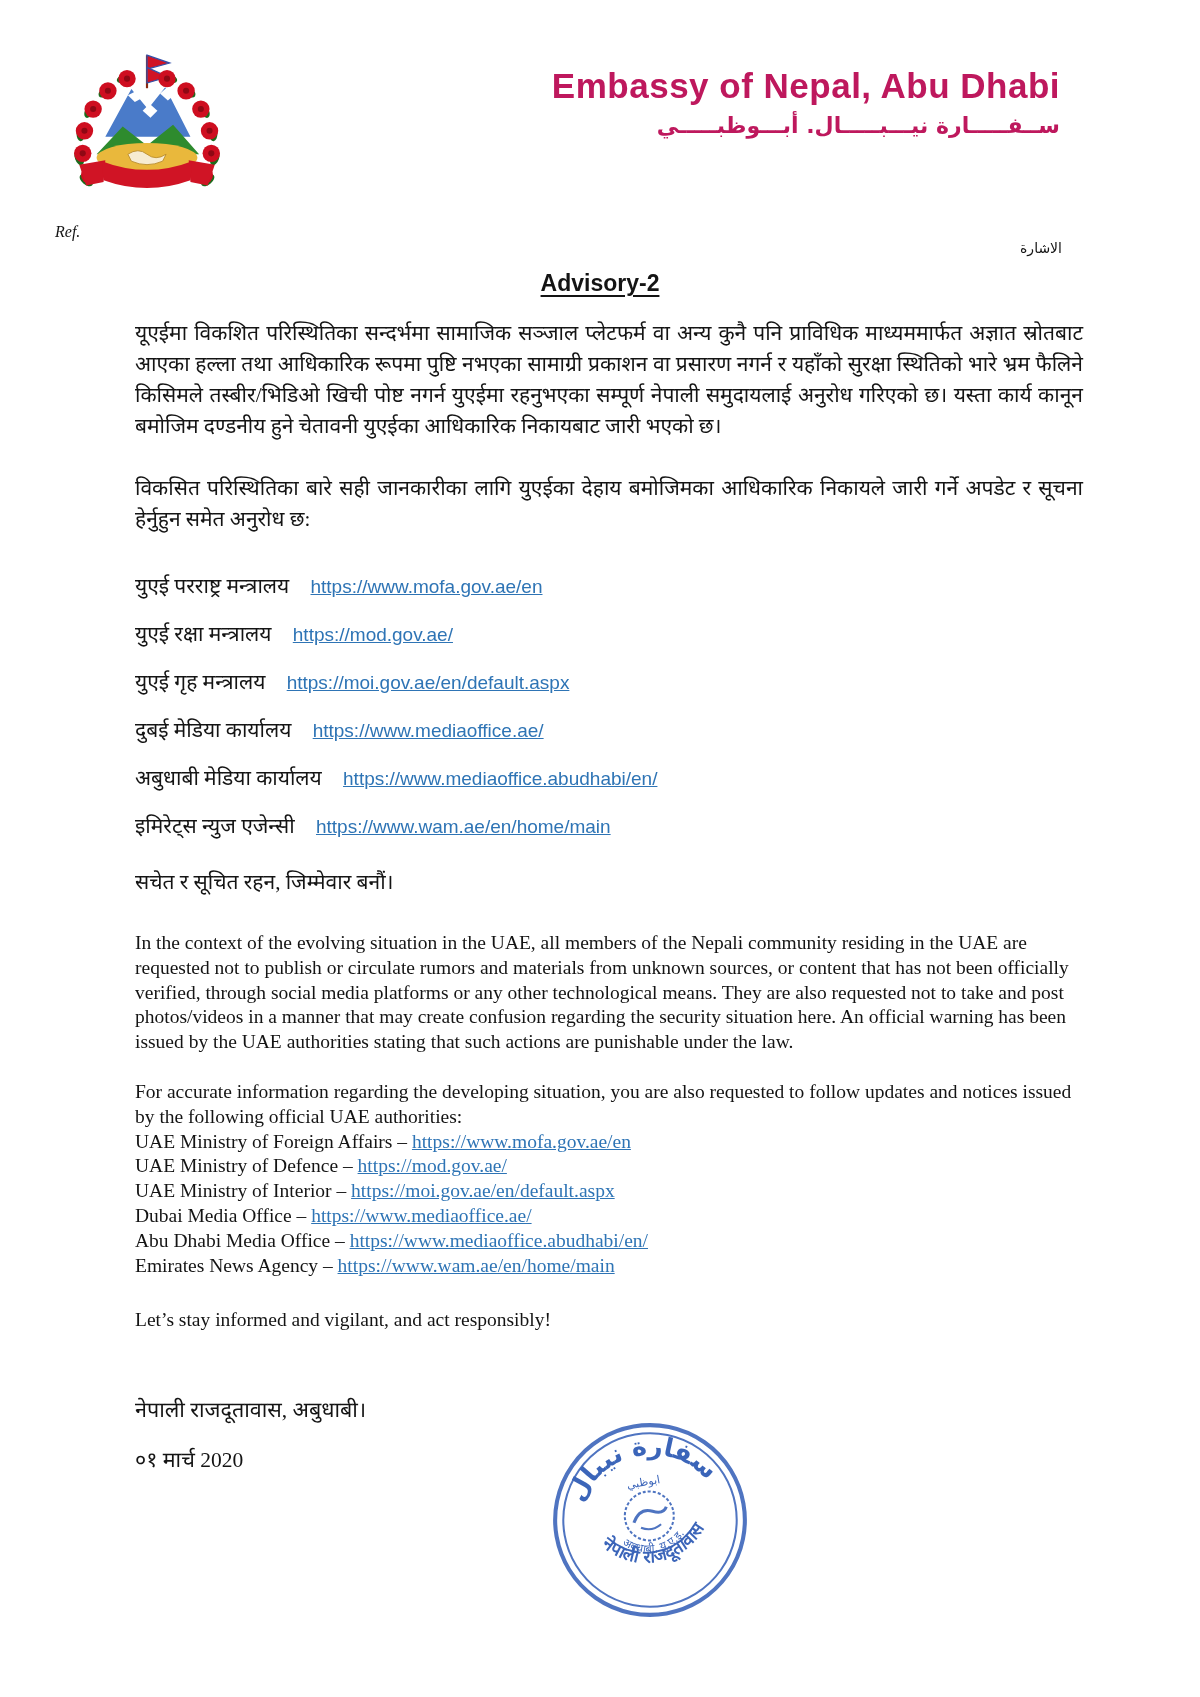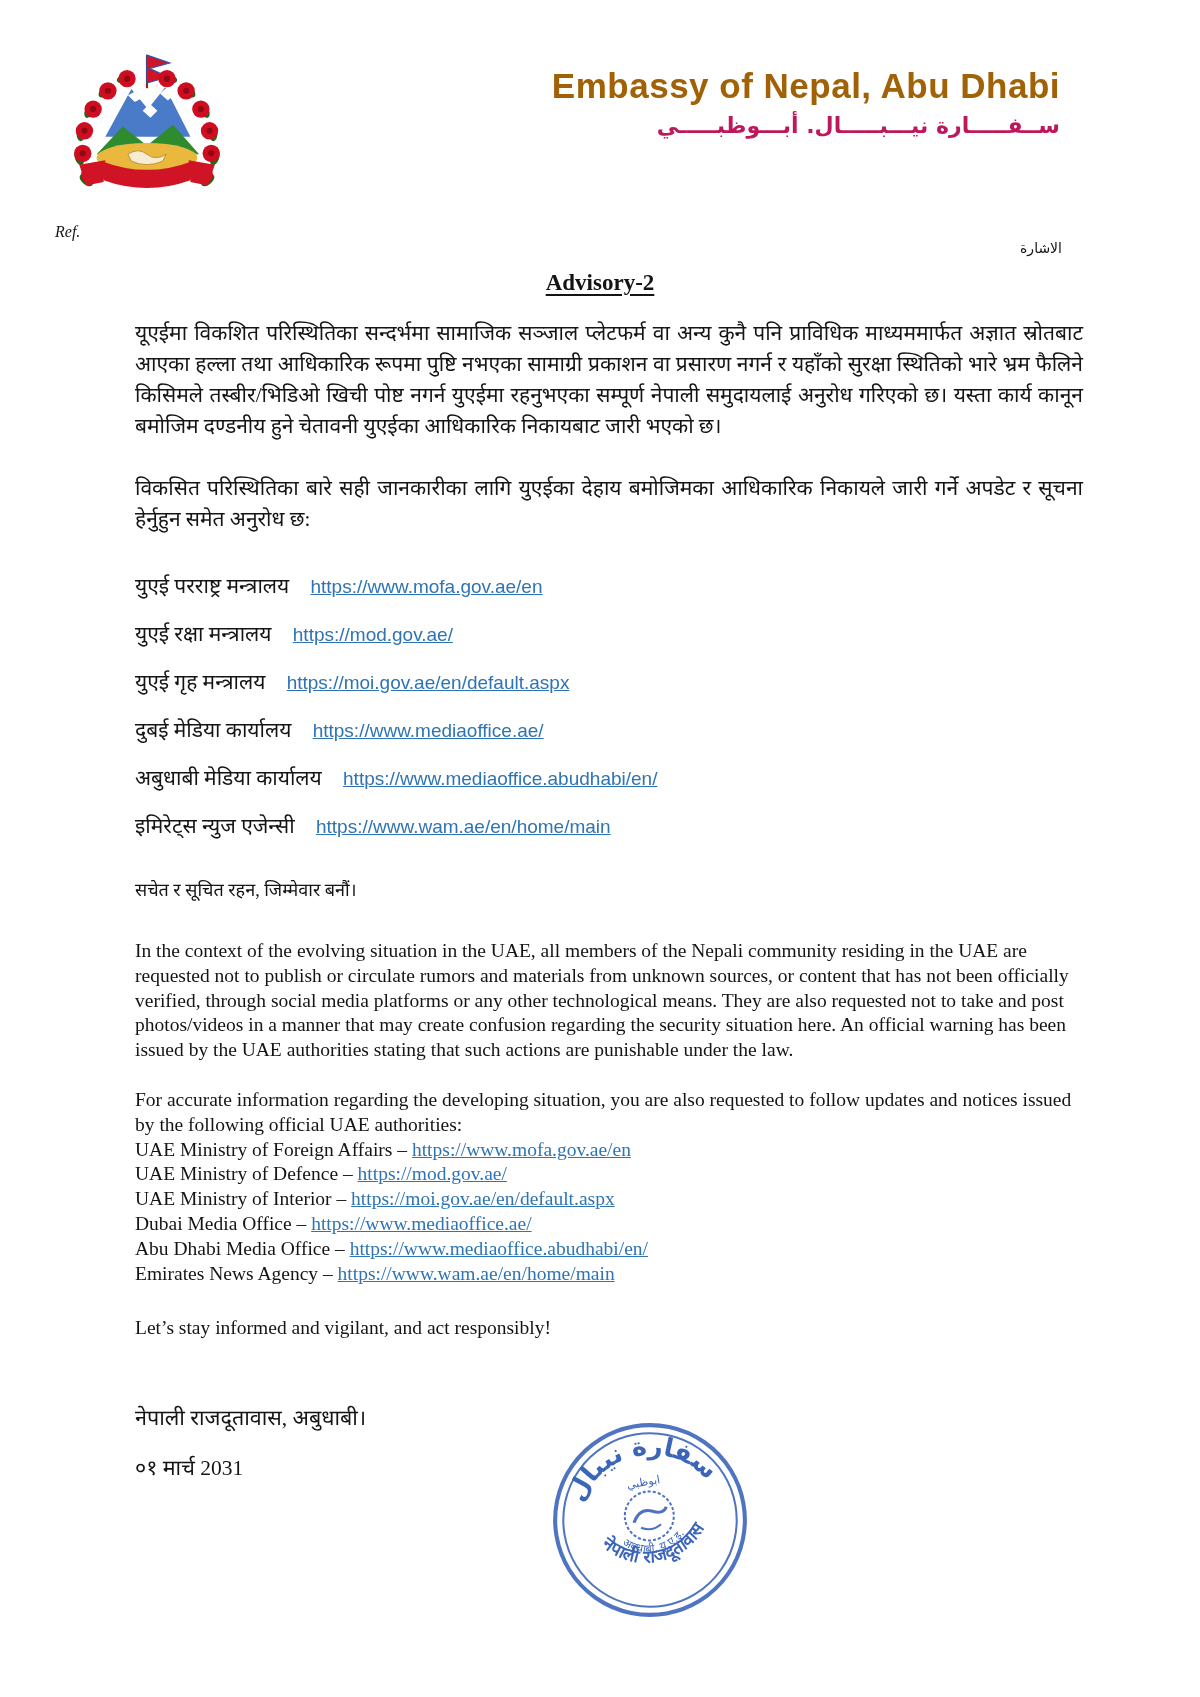--- a/index.html
+++ b/index.html
@@ -10,49 +10,49 @@
     background:#ffffff;
     font-family:"Liberation Serif", serif;
     color:#141414;
     overflow:hidden;
   }
   
   .logo-wrap{position:absolute;left:58px;top:50px;width:178px;height:152px;}
   .titles{position:absolute;right:140px;top:66px;text-align:right;}
   .title-en{
     font-family:"Liberation Sans", sans-serif;
-    font-weight:bold;font-size:35px;line-height:40px;color:#a16207;
+    font-weight:bold;font-size:35px;line-height:40px;color:#be185d;
     letter-spacing:0.5px;
   }
   .title-ar{
     font-family:"DejaVu Sans", sans-serif;
     font-weight:bold;font-size:22px;line-height:40px;color:#be185d;
     direction:rtl;
   }
   .ref{position:absolute;left:55px;top:223px;font-style:italic;font-size:16px;}
   .ref-ar{position:absolute;right:138px;top:240px;font-size:14px;
     font-family:"DejaVu Sans", sans-serif;direction:rtl;}
   .heading{
     position:absolute;left:0;top:270px;width:100%;text-align:center;
-    font-family:Liberation Serif, serif;font-weight:bold;font-size:23px;
+    font-family:Liberation Sans, sans-serif;font-weight:bold;font-size:23px;
     text-decoration:underline;text-underline-offset:4px;
   }
   
   .content{position:absolute;left:135px;top:318px;width:948px;}
   .np{font-size:21px;line-height:31px;text-align:justify;}
   .np-para2{margin-top:31px;}
   .np-links{margin-top:38px;}
   .link-row{margin-top:21px;font-size:21px;line-height:27px;white-space:nowrap;}
   .link-row:first-child{margin-top:12px;}
   a.url{
     color:#2E74B5;text-decoration:underline;cursor:pointer;
     font-family:"Liberation Sans", sans-serif;font-size:19px;
   }
   .np-url{margin-left:16px;}
-  .np-closing{margin-top:35px;font-size:18px;line-height:31px;}
+  .np-closing{margin-top:27px;font-size:21px;line-height:31px;}
   .en{font-size:19.5px;line-height:24.8px;text-align:left;margin-top:33px;}
   .en-para2{margin-top:25px;}
   .auth-row{font-size:19.5px;line-height:24.8px;}
   a.url-en{
     color:#2E74B5;text-decoration:underline;cursor:pointer;
     font-family:"Liberation Serif", serif;font-size:19.5px;
   }
   .en-closing{margin-top:30px;font-size:19.5px;}
   .sig{margin-top:52px;font-size:21.5px;line-height:50px;}
   
@@ -207,21 +207,21 @@
       <div class="auth-row">
         <span>Emirates News Agency –</span>
         <a class="url-en">https://www.wam.ae/en/home/main</a>
       </div>
     </div>
 
     <div class="en en-closing">Let’s stay informed and vigilant, and act responsibly!</div>
 
     <div class="sig">
       <div>नेपाली राजदूतावास, अबुधाबी।</div>
-      <div>०१ मार्च 2031</div>
+      <div>०१ मार्च 2020</div>
     </div>
   </div>
 
   <div class="seal-wrap">
     <svg viewBox="0 0 200 200" width="204" height="204">
       <circle cx="100" cy="100" r="93" fill="none" stroke="#2B58B4" stroke-width="4" opacity="0.9"></circle>
       <circle cx="100" cy="100" r="85" fill="none" stroke="#2B58B4" stroke-width="2" opacity="0.9"></circle>
       <defs>
         <path id="sealTop" d="M 28,108 A 72,72 0 0 1 172,108" fill="none"></path>
         <path id="sealBot" d="M 38,96 A 65,65 0 0 0 162,96" fill="none"></path>

